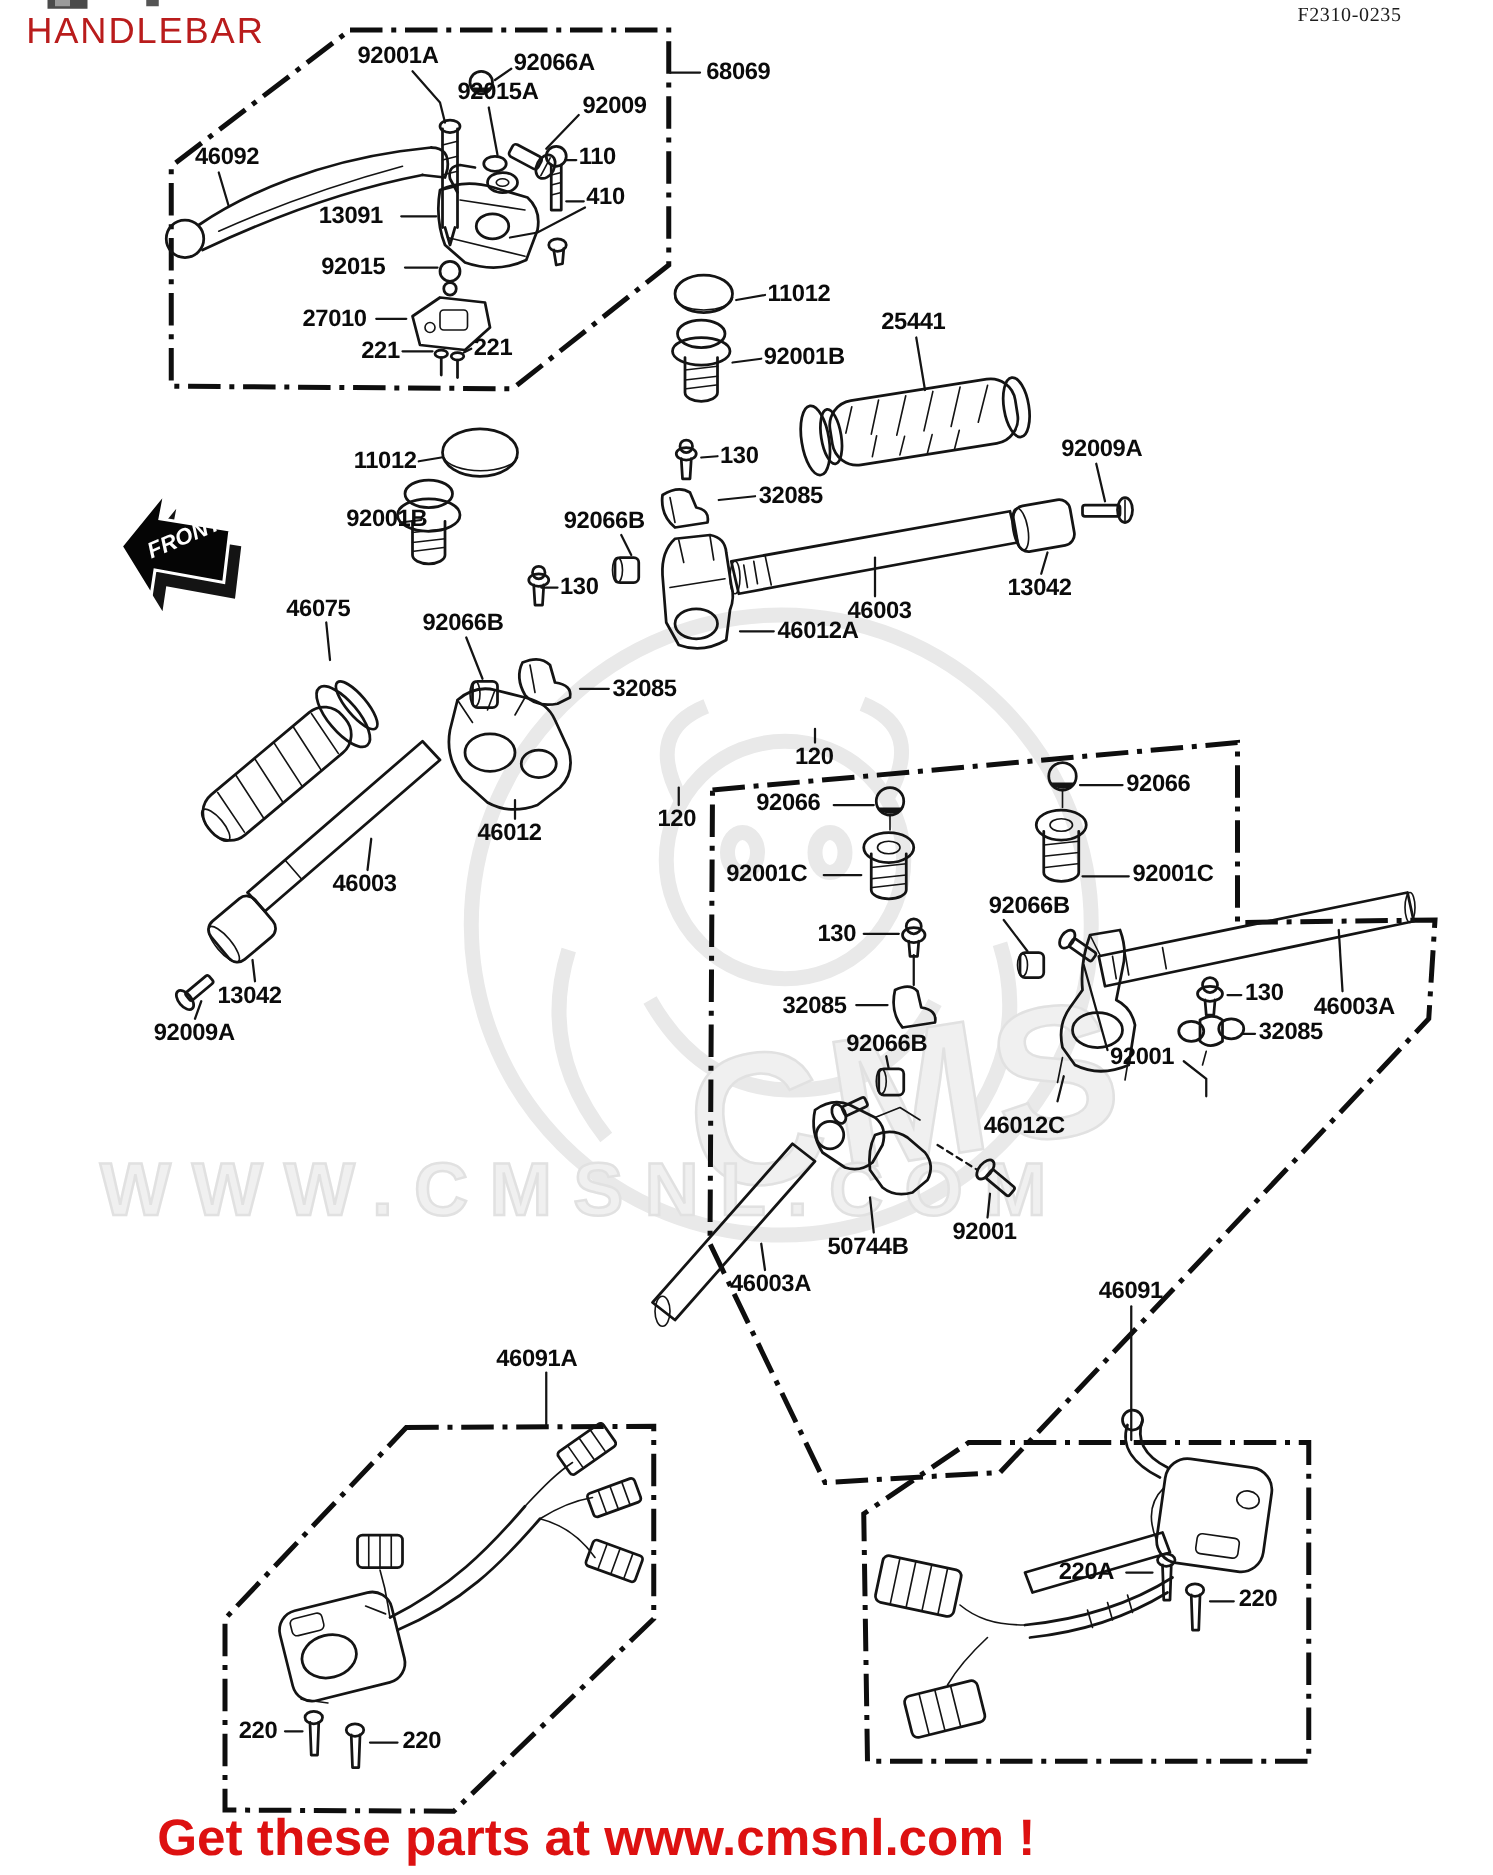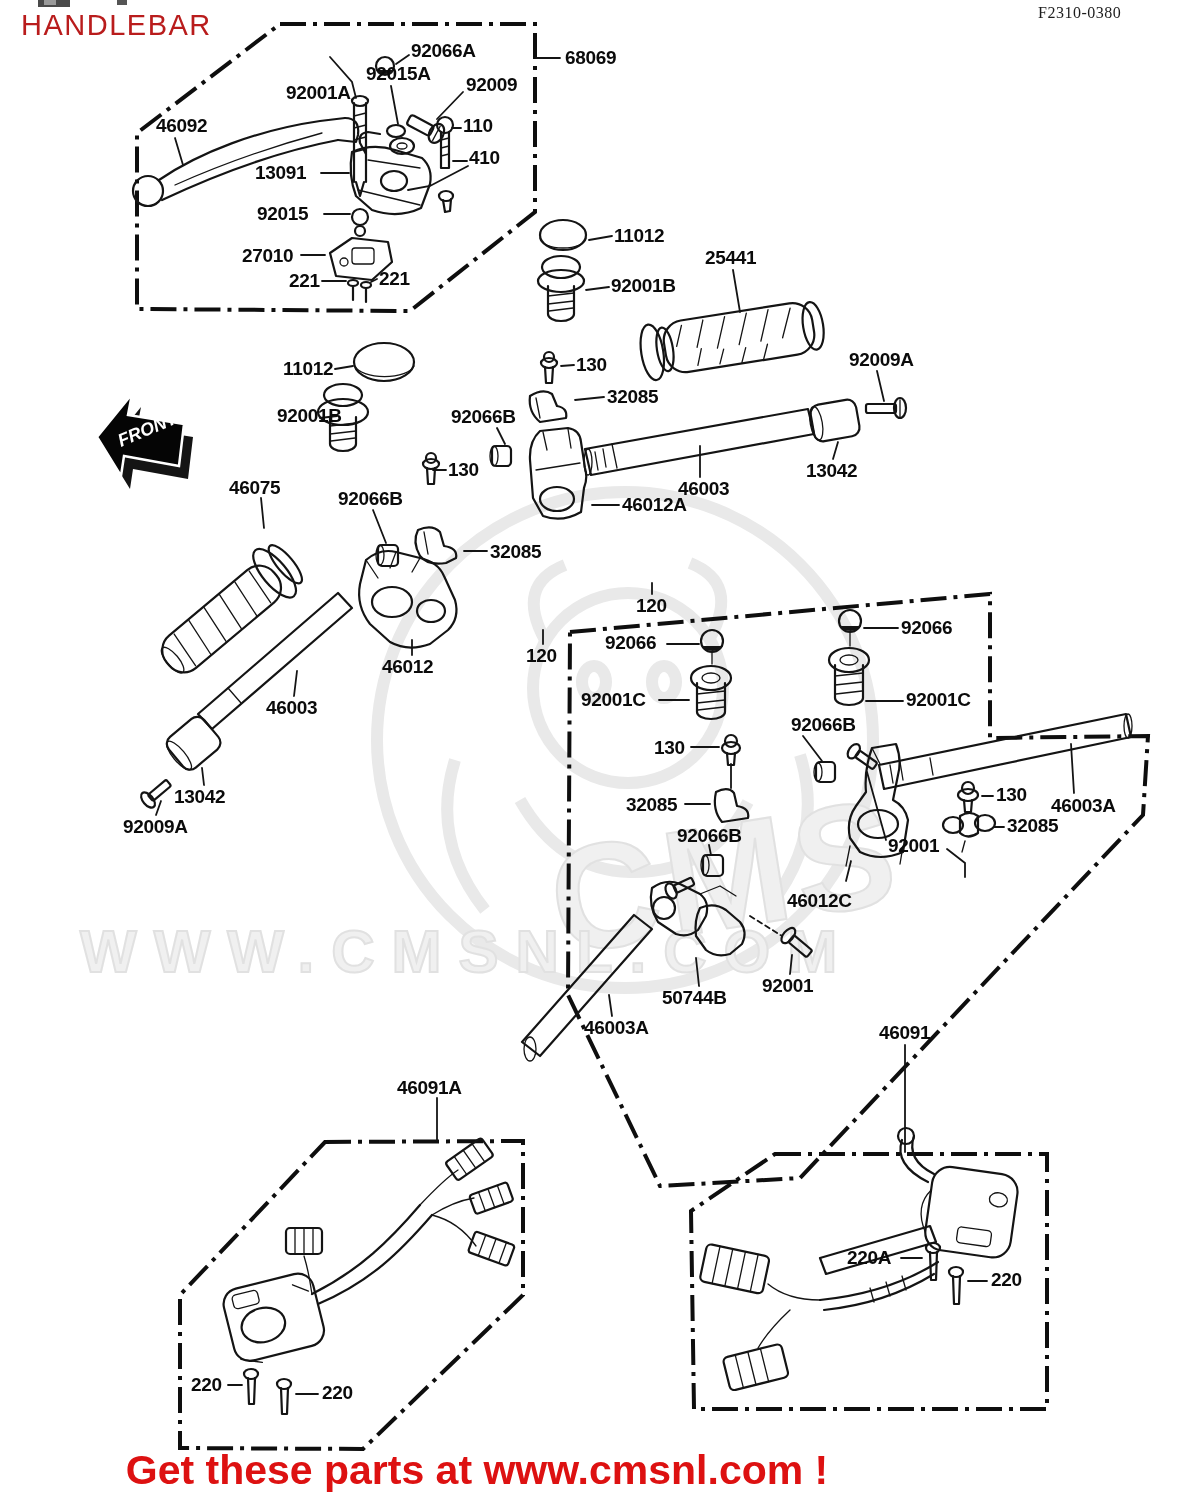--- a/index.html
+++ b/index.html
@@ -424,21 +424,21 @@
   </g>
 
   <g>
     <rect x="38" y="0" width="32" height="7" fill="#4a4a4a"></rect>
     <rect x="44" y="0" width="12" height="5" fill="#9a9a9a"></rect>
     <rect x="117" y="0" width="10" height="5" fill="#555"></rect>
   </g>
 </svg>
 
 <div id="labels">
-      <div class="plabel" style="left: 286px; top: 35px; margin-top: 48px;">92001A</div>
+      <div class="plabel" style="left: 286px; top: 35px;">92001A</div>
       <div class="plabel" style="left: 411px; top: 41px;">92066A</div>
       <div class="plabel" style="left: 366px; top: 64px;">92015A</div>
       <div class="plabel" style="left: 466px; top: 75px;">92009</div>
       <div class="plabel" style="left: 565px; top: 48px;">68069</div>
       <div class="plabel" style="left: 463px; top: 116px;">110</div>
       <div class="plabel" style="left: 469px; top: 148px;">410</div>
       <div class="plabel" style="left: 156px; top: 116px;">46092</div>
       <div class="plabel" style="left: 255px; top: 163px;">13091</div>
       <div class="plabel" style="left: 257px; top: 204px;">92015</div>
       <div class="plabel" style="left: 242px; top: 246px;">27010</div>
@@ -484,16 +484,16 @@
       <div class="plabel" style="left: 584px; top: 1018px;">46003A</div>
       <div class="plabel" style="left: 879px; top: 1023px;">46091</div>
       <div class="plabel" style="left: 397px; top: 1078px;">46091A</div>
       <div class="plabel" style="left: 191px; top: 1375px;">220</div>
       <div class="plabel" style="left: 322px; top: 1383px;">220</div>
       <div class="plabel" style="left: 847px; top: 1248px;">220A</div>
       <div class="plabel" style="left: 991px; top: 1270px;">220</div>
     </div>
 
 <div class="title">HANDLEBAR</div>
-<div class="doccode">F2310-0380</div>
+<div class="doccode">F2310-0235</div>
 <div class="footer">Get these parts at www.cmsnl.com !</div>
 
 </div>
 
 </body></html>

